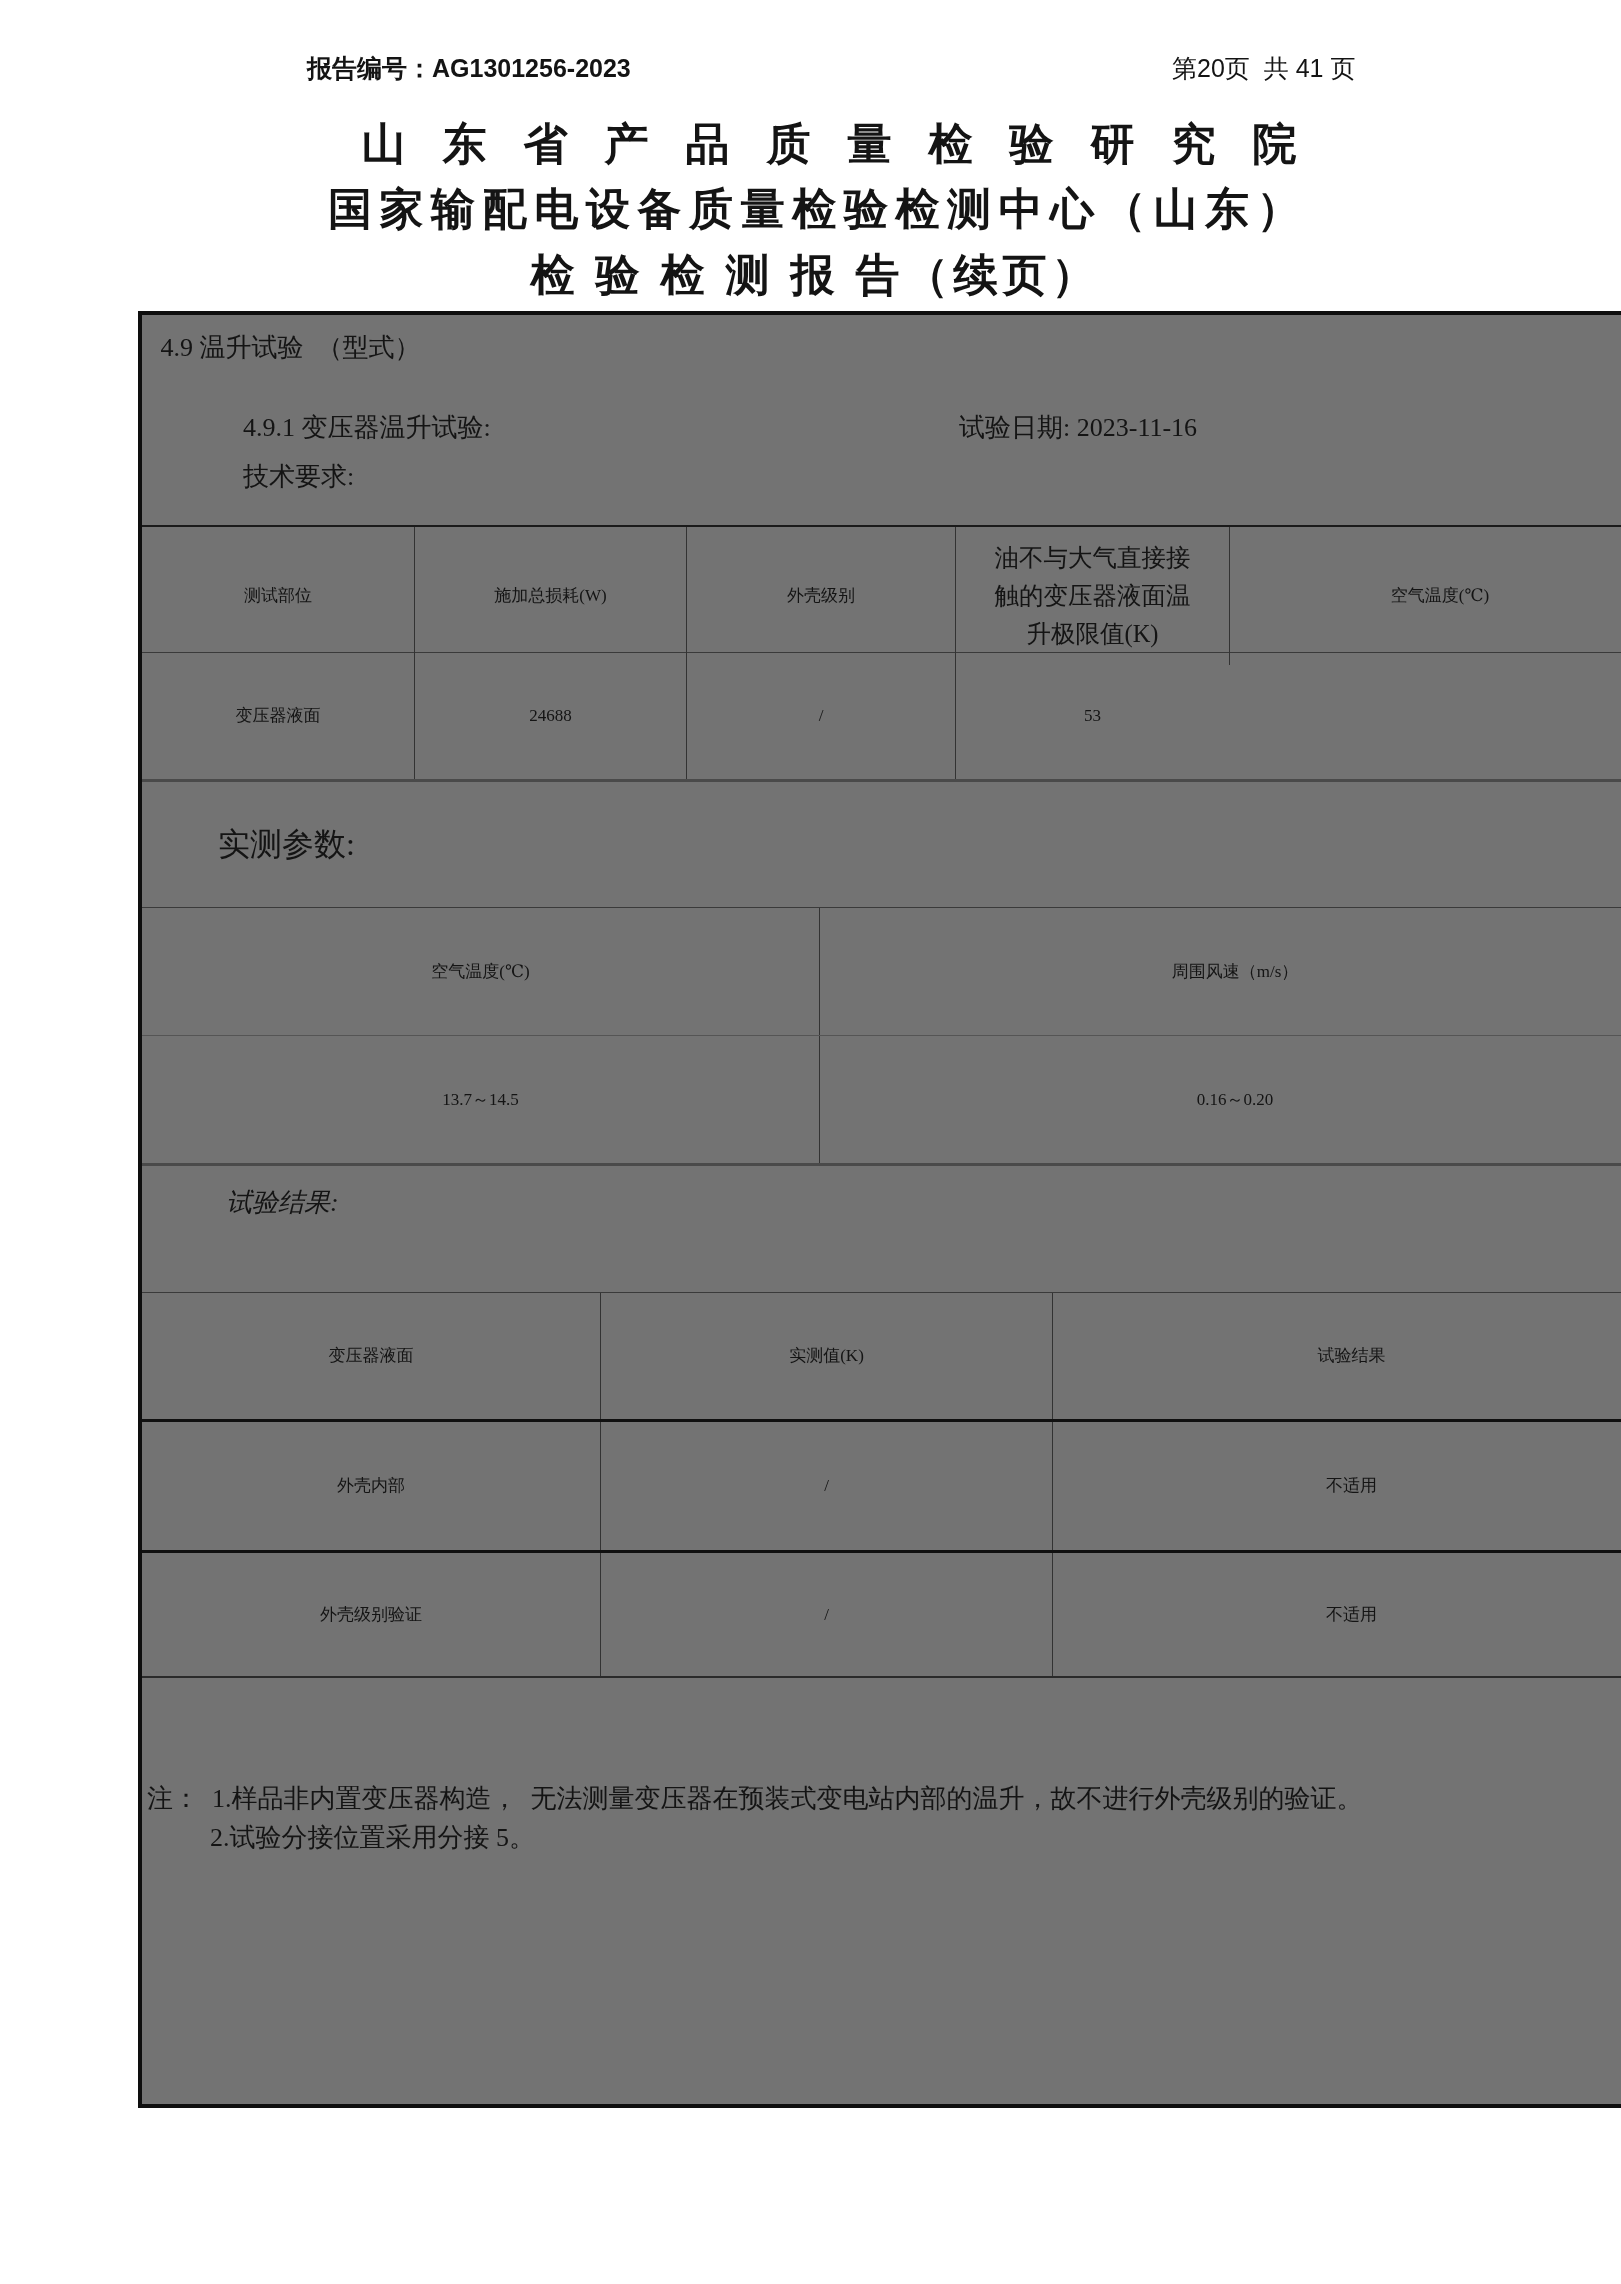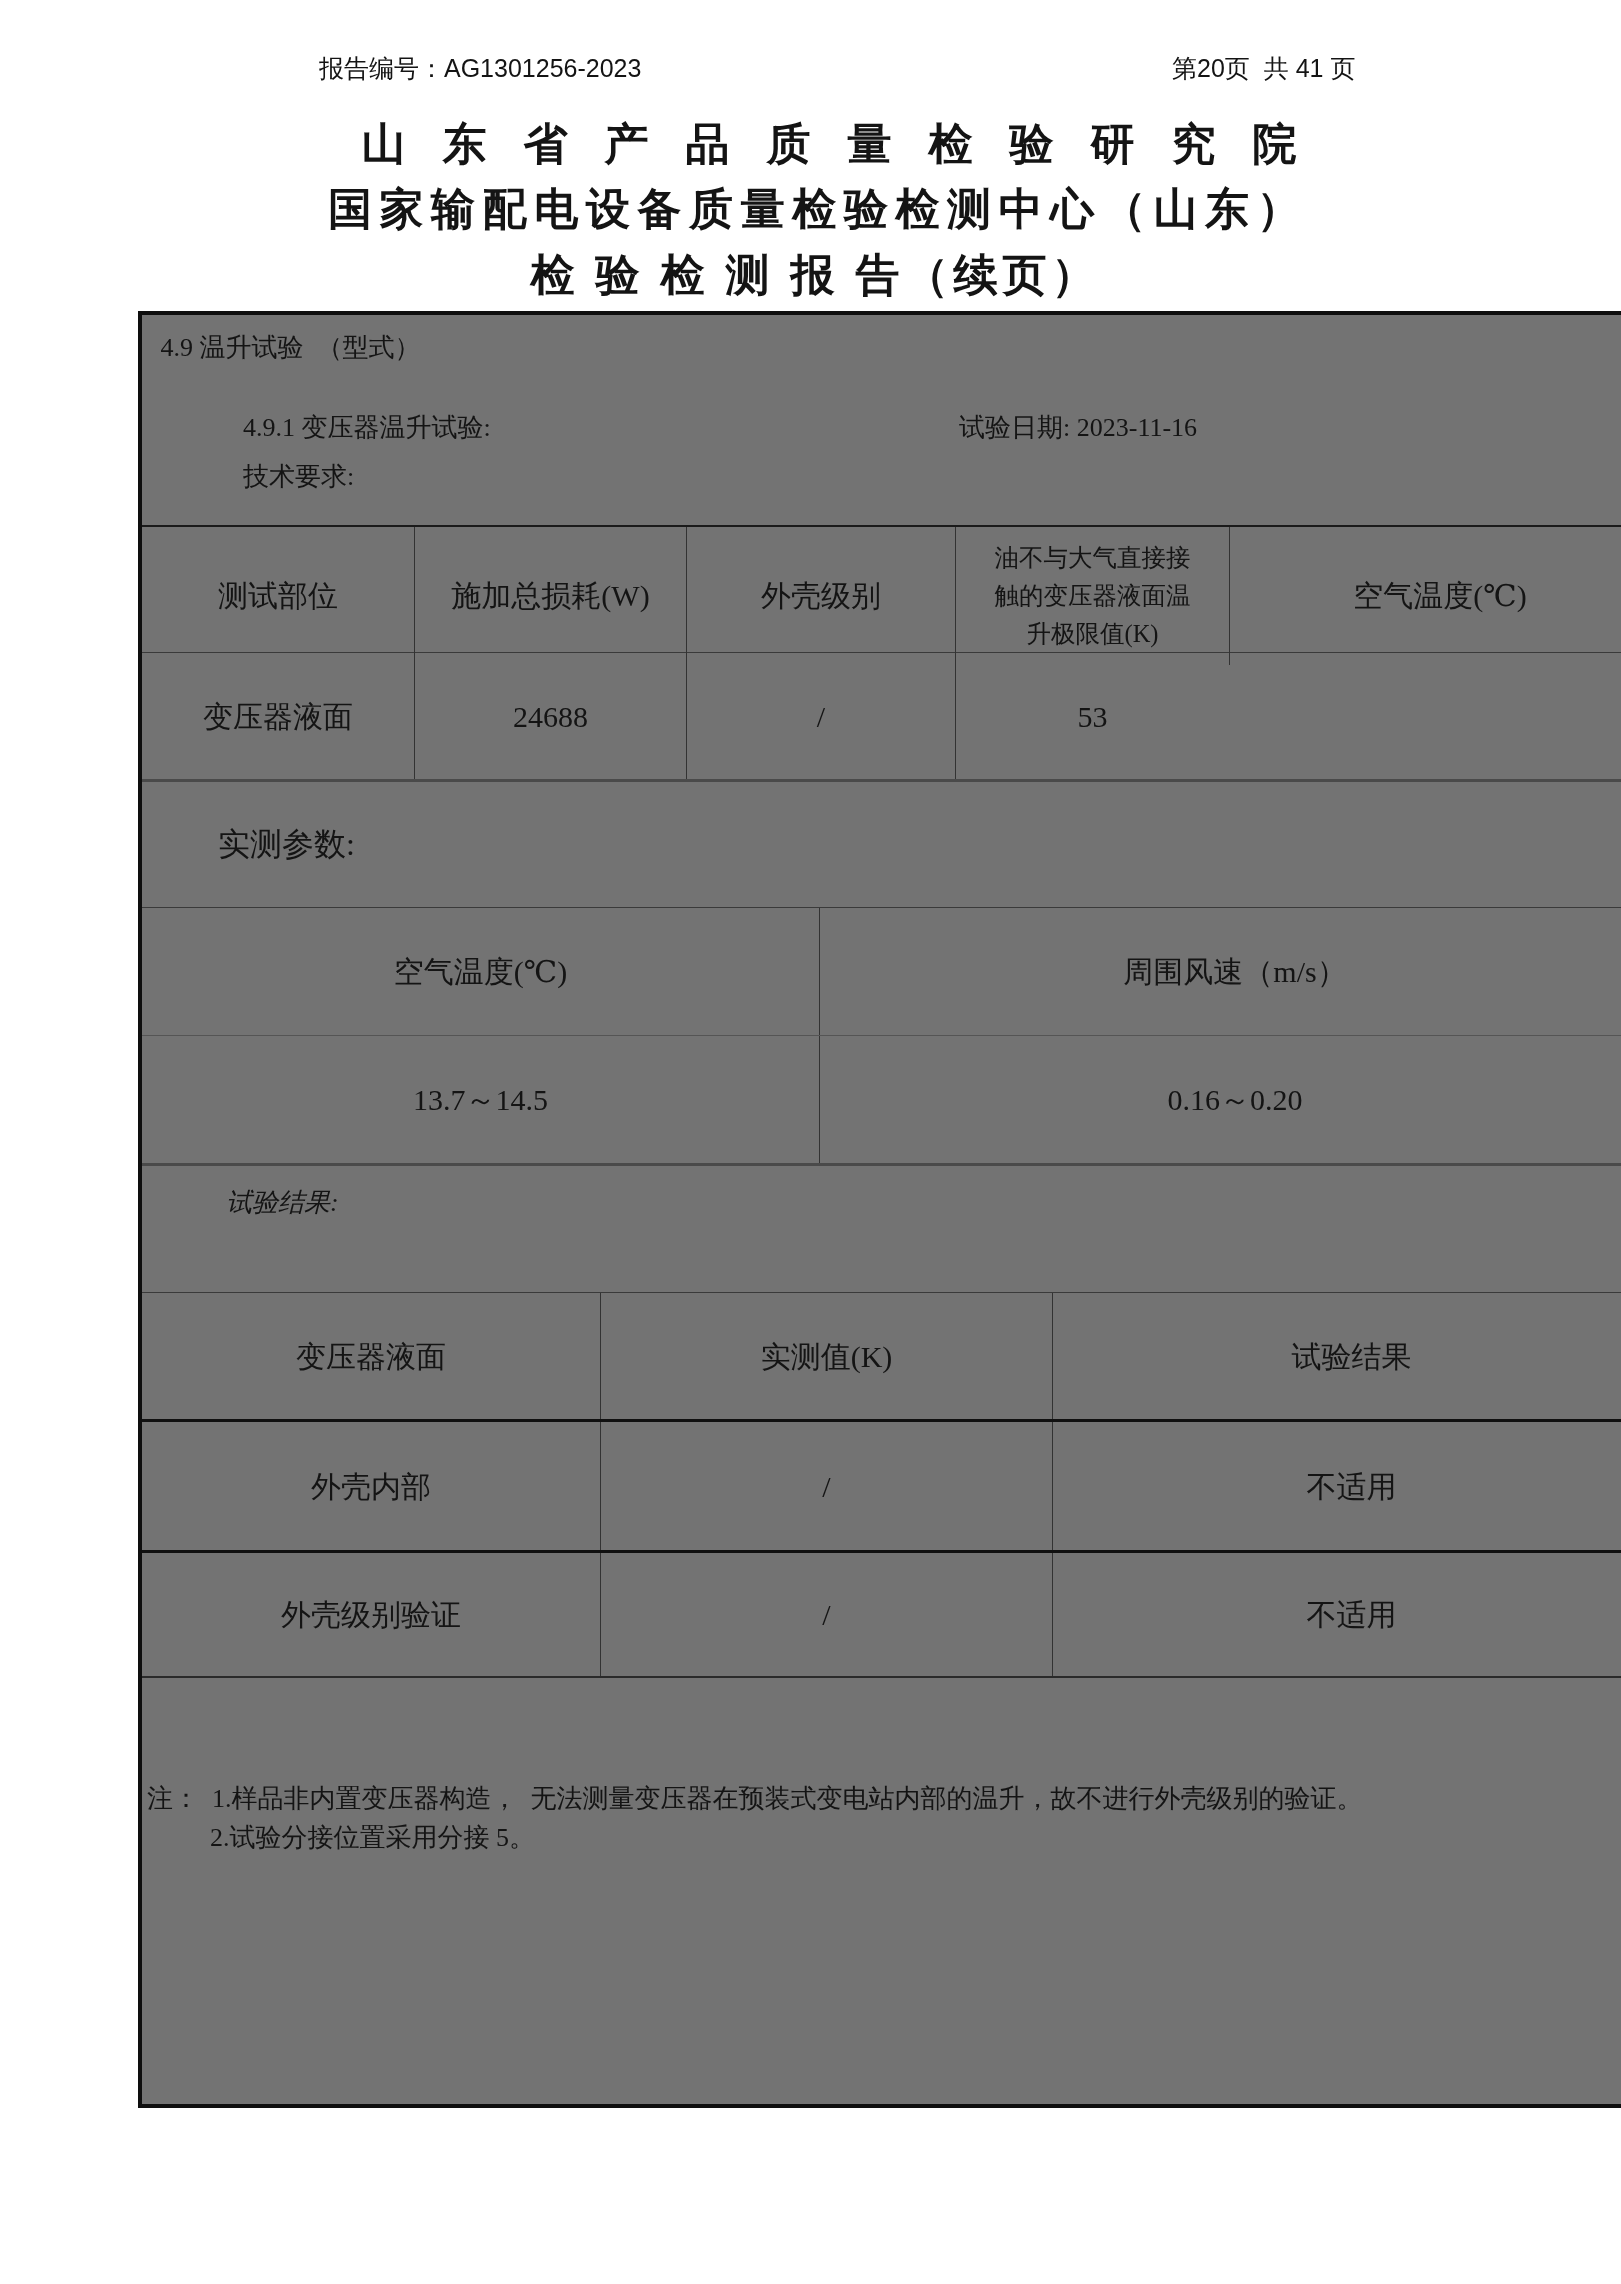--- a/index.html
+++ b/index.html
@@ -7,21 +7,21 @@
     position:relative;
     width:1621px;
     height:2284px;
     background:#ffffff;
     font-family:"Liberation Serif","DejaVu Serif",serif;
     color:#141414;
     overflow:hidden;
   }
   
   .hdr{position:absolute;top:52px;left:0;width:100%;height:35px;font-size:25px;}
-  .hdr .report{position:absolute;left:319px;top:0;font-family:"Liberation Sans","DejaVu Sans",sans-serif;white-space:pre;}
+  .hdr .report{position:absolute;left:307px;top:0;font-family:"Liberation Sans","DejaVu Sans",sans-serif;white-space:pre;font-weight:bold;}
   .hdr .pageind{position:absolute;left:1172px;top:0;font-family:"Liberation Sans","DejaVu Sans",sans-serif;white-space:pre;}
   
   .title{position:absolute;left:0;width:100%;text-align:center;font-weight:bold;white-space:pre;}
   .t1{top:115px;font-size:44px;letter-spacing:37px;padding-left:37px;}
   .t2{top:180px;font-size:44px;letter-spacing:7.6px;padding-left:7.6px;}
   .t3{top:246px;font-size:44px;letter-spacing:5px;padding-left:5px;}
   
   .box{
     position:absolute;left:138px;top:311px;width:1516px;height:1797px;
     border:4.2px solid #0e0e0e;box-sizing:border-box;background:#737373;
@@ -31,21 +31,21 @@
   
   .secA{height:210px;font-size:26px;}
   .h49{position:absolute;left:18.6px;top:15px;white-space:pre;}
   .sub491{position:absolute;left:101px;top:95px;white-space:pre;}
   .testdate{position:absolute;left:817px;top:95px;white-space:pre;}
   .techreq{position:absolute;left:101px;top:144px;white-space:pre;}
   
   .grow{display:grid;width:100%;}
   .cell{
     display:flex;align-items:center;justify-content:center;
-    text-align:center;font-size:30px;border-left:1.7px solid #333;
+    text-align:center;font-size:17px;border-left:1.7px solid #333;
     padding:0 23px;line-height:1.5;
   }
   .cell:first-child{border-left:none;}
   
   .t1r{grid-template-columns:272px 272px 269px 274px auto;}
   .t1head{height:127px;border-top:2.5px solid #1a1a1a;}
   .t1data{height:127px;border-top:1.7px solid #3a3a3a;}
   .wrapcell{padding:12px 29px;line-height:1.55;font-size:24.5px;}
   
   .secC{height:128px;border-top:3.4px solid #4a4a4a;display:flex;align-items:center;font-size:32px;padding-left:76px;}

